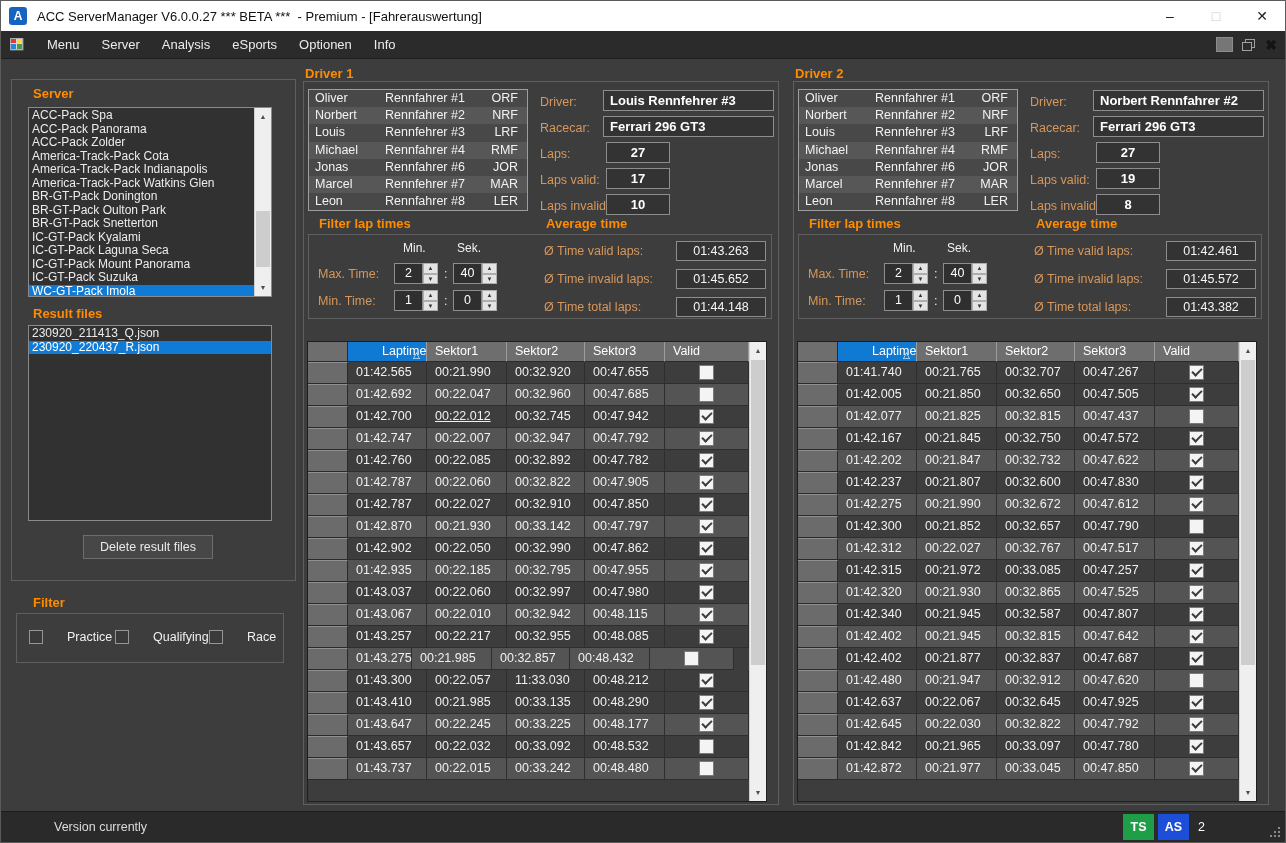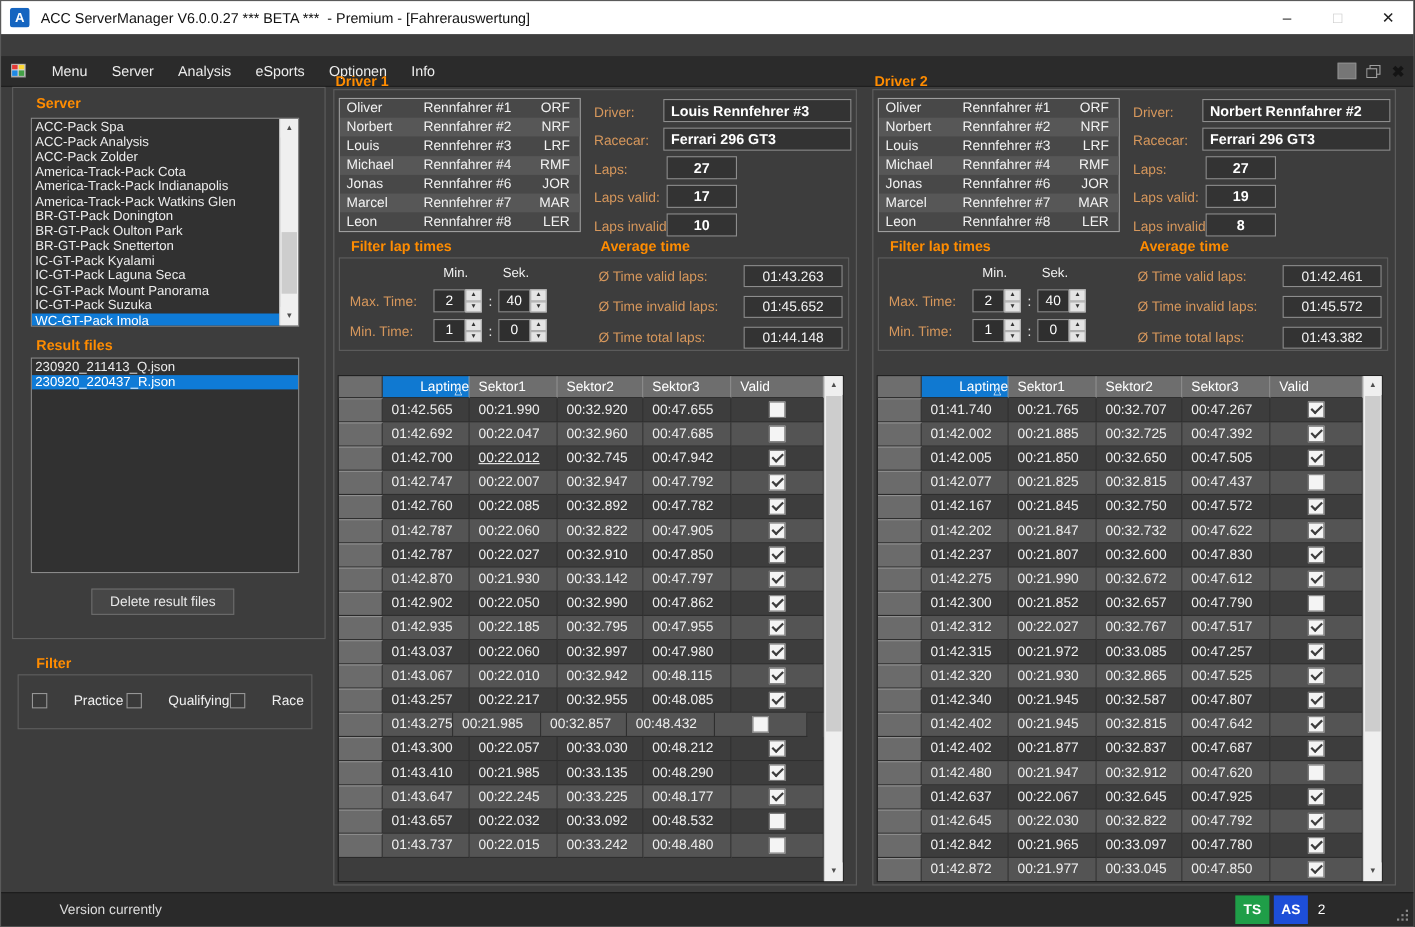--- a/index.html
+++ b/index.html
@@ -6,21 +6,21 @@
   .window{position:relative;width:1286px;height:843px;background:#3d3d3d;overflow:hidden;
           font-family:"Liberation Sans",sans-serif;box-sizing:border-box;border:1px solid #5a5a5a;}
   
   .titlebar{position:absolute;left:0;top:0;right:0;height:30px;background:#ffffff;display:flex;align-items:center;}
   .app-icon{width:18px;height:18px;margin-left:8px;flex:0 0 auto;}
   .title-text{margin-left:10px;font-size:13px;color:#111;white-space:pre;}
   .win-buttons{position:absolute;right:0;top:0;height:30px;display:flex;}
   .win-btn{width:46px;height:30px;display:flex;align-items:center;justify-content:center;font-size:14px;color:#222;}
   .win-btn.dim{color:#c8c8c8;}
   
-  .menubar{position:absolute;left:0;top:30px;right:0;height:27px;background:#2b2b2b;border-bottom:1px solid #1e1e1e;display:flex;align-items:center;margin-top:20px;}
+  .menubar{position:absolute;left:0;top:30px;right:0;height:27px;background:#2b2b2b;border-bottom:1px solid #1e1e1e;display:flex;align-items:center;}
   .menu-sysicon{width:16px;height:14px;margin:0 10px 0 9px;position:relative;flex:0 0 auto;}
   .menu-item{color:#ececec;font-size:13px;padding:0 11px;line-height:27px;}
   .mdi-buttons{position:absolute;right:8px;top:0;height:27px;display:flex;align-items:center;gap:9px;}
   .mdi-square{width:15px;height:13px;background:#767676;border:1px solid #8d8d8d;}
   .mdi-x{color:#141414;font-size:14px;font-weight:bold;line-height:14px;}
   
   .gbox{position:absolute;border:1px solid #5f5f5f;box-sizing:border-box;}
   .sec-title{position:absolute;color:#ff8c00;font-weight:bold;font-size:13px;line-height:14px;}
   .lbl{position:absolute;color:#d6975c;font-size:12.5px;line-height:14px;}
   .whitelbl{position:absolute;color:#f2f2f2;font-size:12px;line-height:13px;}
@@ -129,21 +129,21 @@
       <span class="mdi-x">✖</span>
     </div>
   </div>
 
   <div class="gbox" style="left:10px;top:78px;width:285px;height:502px;"></div>
   <div class="sec-title" style="left:32px;top:86px;">Server</div>
 
   <div class="listbox" style="left:27px;top:106px;width:244px;height:190px;" id="server-list">
     <div id="server-items" style="position:absolute;left:0;top:1px;right:17px;">
         <div class="list-item">ACC-Pack Spa</div>
-        <div class="list-item">ACC-Pack Analysis</div>
+        <div class="list-item">ACC-Pack Panorama</div>
         <div class="list-item">ACC-Pack Zolder</div>
         <div class="list-item">America-Track-Pack Cota</div>
         <div class="list-item">America-Track-Pack Indianapolis</div>
         <div class="list-item">America-Track-Pack Watkins Glen</div>
         <div class="list-item">BR-GT-Pack Donington</div>
         <div class="list-item">BR-GT-Pack Oulton Park</div>
         <div class="list-item">BR-GT-Pack Snetterton</div>
         <div class="list-item">IC-GT-Pack Kyalami</div>
         <div class="list-item">IC-GT-Pack Laguna Seca</div>
         <div class="list-item">IC-GT-Pack Mount Panorama</div>
@@ -454,21 +454,21 @@
             <div class="lt-cell" style="width: 78px;">00:32.857</div>
             <div class="lt-cell" style="width: 80px;">00:48.432</div>
             <div class="lt-cell lt-valid" style="width: 84px;">
               <span class="vcb"></span>
             </div>
           </div>
           <div class="lt-row odd">
             <div class="lt-rowhdr" style="width: 40px;"></div>
             <div class="lt-cell" style="width: 79px;">01:43.300</div>
             <div class="lt-cell" style="width: 80px;">00:22.057</div>
-            <div class="lt-cell" style="width: 78px;">00:33.030</div>
+            <div class="lt-cell" style="width: 78px;">11:33.030</div>
             <div class="lt-cell" style="width: 80px;">00:48.212</div>
             <div class="lt-cell lt-valid" style="width: 84px;">
               <span class="vcb">
                 <span class="vcheck"></span>
               </span>
             </div>
           </div>
           <div class="lt-row odd">
             <div class="lt-rowhdr" style="width: 40px;"></div>
             <div class="lt-cell" style="width: 79px;">01:43.410</div>
@@ -638,32 +638,20 @@
             <div class="lt-cell" style="width: 79px;">01:41.740</div>
             <div class="lt-cell" style="width: 80px;">00:21.765</div>
             <div class="lt-cell" style="width: 78px;">00:32.707</div>
             <div class="lt-cell" style="width: 80px;">00:47.267</div>
             <div class="lt-cell lt-valid" style="width: 84px;">
               <span class="vcb">
                 <span class="vcheck"></span>
               </span>
             </div>
           </div>
-          <div class="lt-row even">
-            <div class="lt-rowhdr" style="width: 40px;"></div>
-            <div class="lt-cell" style="width: 79px;">01:42.002</div>
-            <div class="lt-cell" style="width: 80px;">00:21.885</div>
-            <div class="lt-cell" style="width: 78px;">00:32.725</div>
-            <div class="lt-cell" style="width: 80px;">00:47.392</div>
-            <div class="lt-cell lt-valid" style="width: 84px;">
-              <span class="vcb">
-                <span class="vcheck"></span>
-              </span>
-            </div>
-          </div>
           <div class="lt-row odd">
             <div class="lt-rowhdr" style="width: 40px;"></div>
             <div class="lt-cell" style="width: 79px;">01:42.005</div>
             <div class="lt-cell" style="width: 80px;">00:21.850</div>
             <div class="lt-cell" style="width: 78px;">00:32.650</div>
             <div class="lt-cell" style="width: 80px;">00:47.505</div>
             <div class="lt-cell lt-valid" style="width: 84px;">
               <span class="vcb">
                 <span class="vcheck"></span>
               </span>

